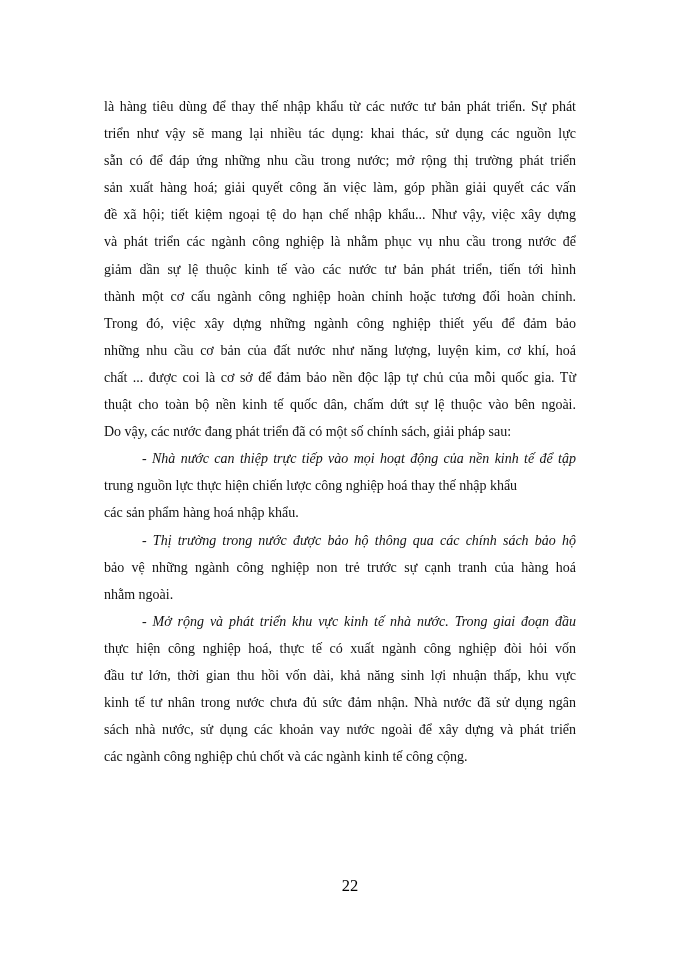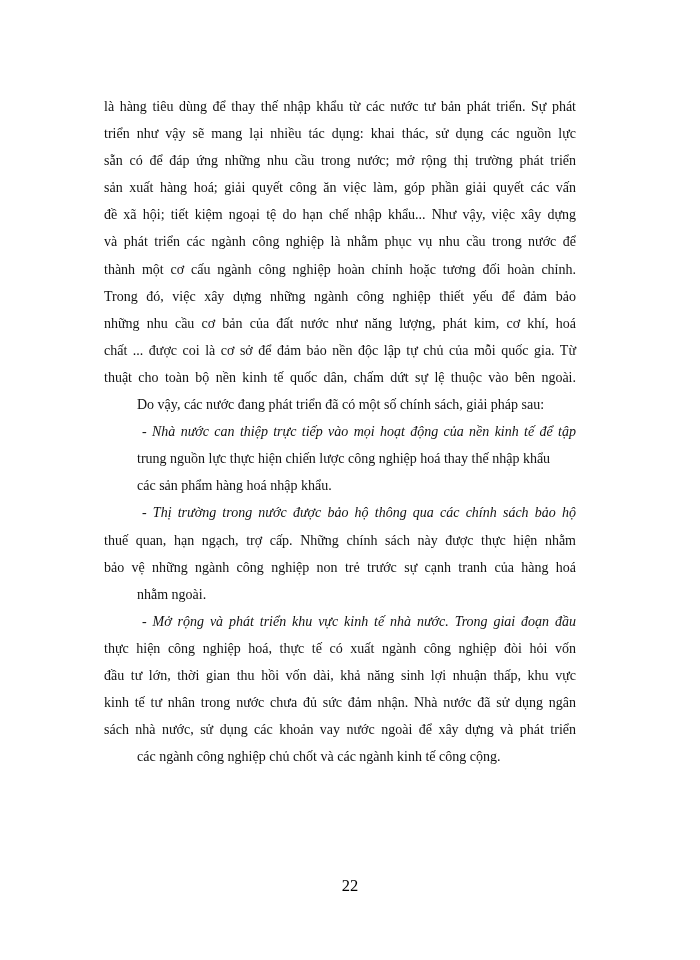--- a/index.html
+++ b/index.html
@@ -9,49 +9,49 @@
     }
     .text {
       position: absolute; left: 104px; top: 93px; width: 472px;
       font-family: "Liberation Serif", "DejaVu Serif", serif;
       font-size: 14px; color: #111; line-height: 27.1px;
     }
     .line {
       display: block; white-space: nowrap; text-align: justify; text-align-last: justify;
       height: 27.1px;
     }
-    .line.last { text-align-last: left; margin-left: 33px; }
+    .line.last { text-align-last: left; }
     .line.indent { padding-left: 38px; font-style: italic; }
     .pagenum {
       position: absolute; left: 0; width: 700px; top: 876px; text-align: center;
       font-family: "Liberation Serif", "DejaVu Serif", serif; font-size: 16.5px; color: #000000;
     }
   </style>
 </head>
 <body>
 
 <div class="page">
   <div class="text" id="text">
       <span class="line">là hàng tiêu dùng để thay thế nhập khẩu từ các nước tư bản phát triển. Sự phát</span>
       <span class="line">triển như vậy sẽ mang lại nhiều tác dụng: khai thác, sử dụng các nguồn lực</span>
       <span class="line">sẵn có để đáp ứng những nhu cầu trong nước; mở rộng thị trường phát triển</span>
       <span class="line">sản xuất hàng hoá; giải quyết công ăn việc làm, góp phần giải quyết các vấn</span>
       <span class="line">đề xã hội; tiết kiệm ngoại tệ do hạn chế nhập khẩu... Như vậy, việc xây dựng</span>
       <span class="line">và phát triển các ngành công nghiệp là nhằm phục vụ nhu cầu trong nước để</span>
+      <span class="line">giảm dần sự lệ thuộc kinh tế vào các nước tư bản phát triển, tiến tới hình</span>
       <span class="line">thành một cơ cấu ngành công nghiệp hoàn chỉnh hoặc tương đối hoàn chỉnh.</span>
       <span class="line">Trong đó, việc xây dựng những ngành công nghiệp thiết yếu để đảm bảo</span>
-      <span class="line">những nhu cầu cơ bản của đất nước như năng lượng, phát kim, cơ khí, hoá</span>
+      <span class="line">những nhu cầu cơ bản của đất nước như năng lượng, luyện kim, cơ khí, hoá</span>
       <span class="line">chất ... được coi là cơ sở để đảm bảo nền độc lập tự chủ của mỗi quốc gia. Từ</span>
       <span class="line">thuật cho toàn bộ nền kinh tế quốc dân, chấm dứt sự lệ thuộc vào bên ngoài.</span>
       <span class="line last">Do vậy, các nước đang phát triển đã có một số chính sách, giải pháp sau:</span>
       <span class="line indent">- Nhà nước can thiệp trực tiếp vào mọi hoạt động của nền kinh tế để tập</span>
       <span class="line last">trung nguồn lực thực hiện chiến lược công nghiệp hoá thay thế nhập khẩu</span>
       <span class="line last">các sản phẩm hàng hoá nhập khẩu.</span>
       <span class="line indent">- Thị trường trong nước được bảo hộ thông qua các chính sách bảo hộ</span>
-      <span class="line">thuế quan, hạn ngạch, trợ cấp. Những chính sách này được thực hiện nhằm</span>
       <span class="line">bảo vệ những ngành công nghiệp non trẻ trước sự cạnh tranh của hàng hoá</span>
       <span class="line last">nhằm ngoài.</span>
       <span class="line indent">- Mở rộng và phát triển khu vực kinh tế nhà nước. Trong giai đoạn đầu</span>
       <span class="line">thực hiện công nghiệp hoá, thực tế có xuất ngành công nghiệp đòi hỏi vốn</span>
       <span class="line">đầu tư lớn, thời gian thu hồi vốn dài, khả năng sinh lợi nhuận thấp, khu vực</span>
       <span class="line">kinh tế tư nhân trong nước chưa đủ sức đảm nhận. Nhà nước đã sử dụng ngân</span>
       <span class="line">sách nhà nước, sử dụng các khoản vay nước ngoài để xây dựng và phát triển</span>
       <span class="line last">các ngành công nghiệp chủ chốt và các ngành kinh tế công cộng.</span>
     </div>
   <div class="pagenum">22</div>

